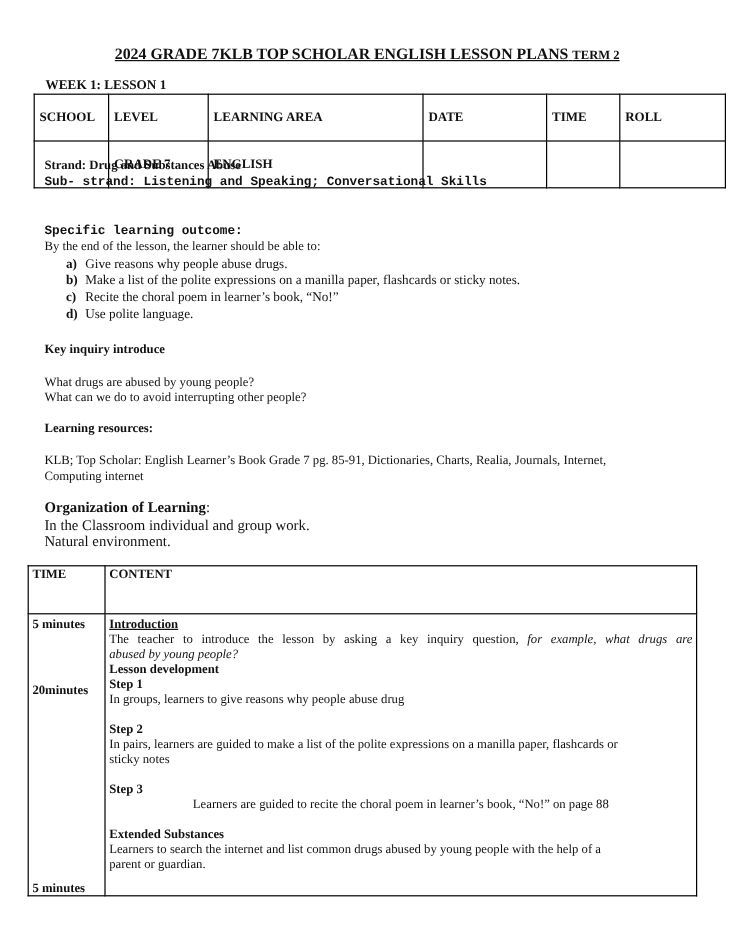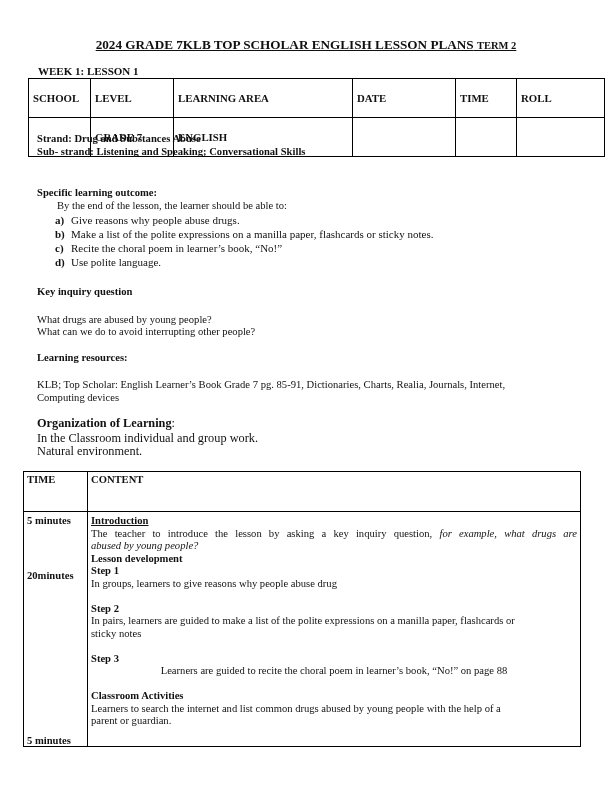--- a/index.html
+++ b/index.html
@@ -78,44 +78,44 @@
     <td>GRADE 7</td>
     <td>ENGLISH</td>
     <td></td>
     <td></td>
     <td></td>
   </tr>
 </tbody>
   </table>
 
 <div class="abs t bold" style="left:37px; top:133px;">Strand: Drug and Substances Abuse</div>
-<div class="abs t bold" style="left:37px; top:146px;">Sub- strand: Listening and Speaking; Conversational Skills</div>
+<div class="abs t bold" style="left:37px; top:146px;font-family:Liberation Mono, monospace;">Sub- strand: Listening and Speaking; Conversational Skills</div>
 
-<div class="abs t bold" style="left:37px; top:187px;">Specific learning outcome:</div>
-<div class="abs t" style="left:37px; top:200px;margin-left:20px;">By the end of the lesson, the learner should be able to:</div>
+<div class="abs t bold" style="left:37px; top:187px;font-family:Liberation Mono, monospace;">Specific learning outcome:</div>
+<div class="abs t" style="left:37px; top:200px;">By the end of the lesson, the learner should be able to:</div>
 <div class="list-item" style="left:55px; top:214px;">
   <span class="letter">a)</span><span>Give reasons why people abuse drugs.</span>
 </div>
 <div class="list-item" style="left:55px; top:228px;">
   <span class="letter">b)</span><span>Make a list of the polite expressions on a manilla paper, flashcards or sticky notes.</span>
 </div>
 <div class="list-item" style="left:55px; top:242px;">
   <span class="letter">c)</span><span>Recite the choral poem in learner’s book, “No!”</span>
 </div>
 <div class="list-item" style="left:55px; top:256px;">
   <span class="letter">d)</span><span>Use polite language.</span>
 </div>
 
-<div class="abs t bold" style="left:37px; top:286px;">Key inquiry question</div>
+<div class="abs t bold" style="left:37px; top:286px;">Key inquiry introduce</div>
 <div class="abs t" style="left:37px; top:314px;">What drugs are abused by young people?</div>
 <div class="abs t" style="left:37px; top:326px;">What can we do to avoid interrupting other people?</div>
 
 <div class="abs t bold" style="left:37px; top:352px;">Learning resources:</div>
 <div class="abs t" style="left:37px; top:379px;">KLB; Top Scholar: English Learner’s Book Grade 7 pg. 85-91, Dictionaries, Charts, Realia, Journals, Internet,</div>
-<div class="abs t" style="left:37px; top:392px;">Computing devices</div>
+<div class="abs t" style="left:37px; top:392px;">Computing internet</div>
 
 <div class="abs org-t" style="left:37px; top:417px;">
   <span class="org-h">Organization of Learning</span><span>:</span>
 </div>
 <div class="abs org-t" style="left:37px; top:432px;">In the Classroom individual and group work.</div>
 <div class="abs org-t" style="left:37px; top:445px;">Natural environment.</div>
 
 <table class="content">
   <tbody>
       <tr style="height:40px;">
@@ -146,20 +146,20 @@
         <div class="bold">Step 1</div>
         <div style="white-space:nowrap;">In groups, learners to give reasons why people abuse drug</div>
         <div style="height:12.5px;"></div>
         <div class="bold">Step 2</div>
         <div style="white-space:nowrap;">In pairs, learners are guided to make a list of the polite expressions on a manilla paper, flashcards or</div>
         <div style="white-space:nowrap;">sticky notes</div>
         <div style="height:12.5px;"></div>
         <div class="bold">Step 3</div>
         <div style="white-space:nowrap;text-align:center;">Learners are guided to recite the choral poem in learner’s book, “No!” on page 88</div>
         <div style="height:12.5px;"></div>
-        <div class="bold">Classroom Activities</div>
+        <div class="bold">Extended Substances</div>
         <div style="white-space:nowrap;">Learners to search the internet and list common drugs abused by young people with the help of a</div>
         <div style="white-space:nowrap;">parent or guardian.</div>
       </div>
     </td>
   </tr>
 </tbody>
   </table>
 
 </body></html>

